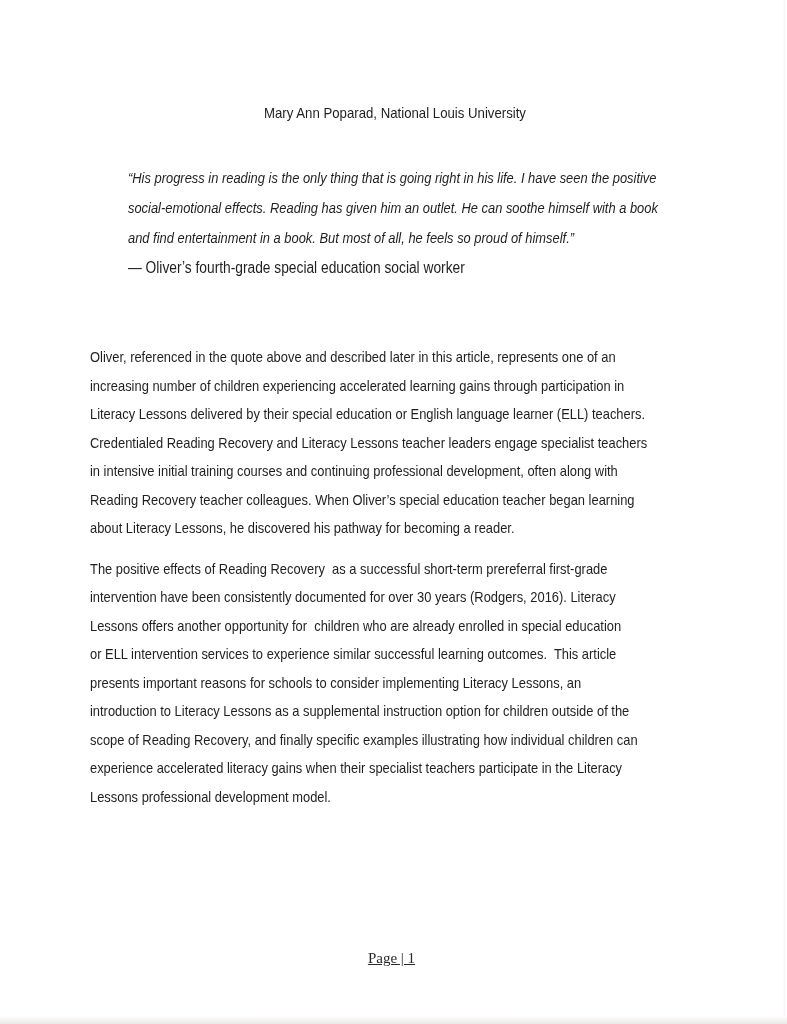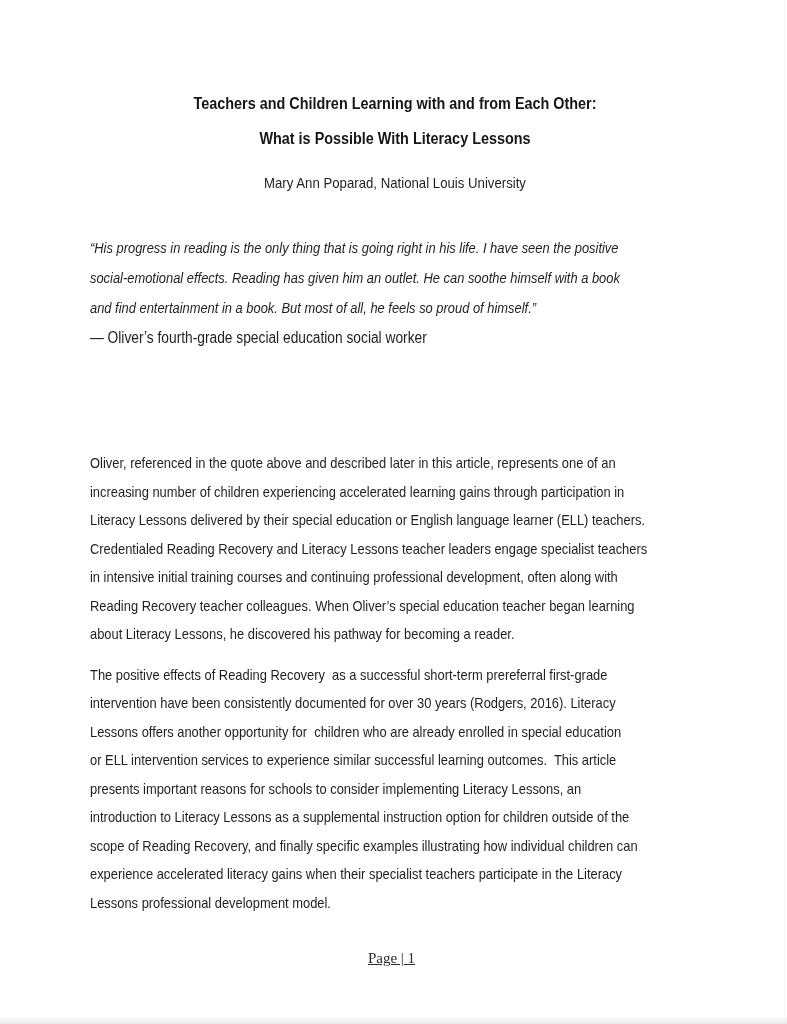--- a/index.html
+++ b/index.html
@@ -38,20 +38,21 @@
     text-align: center;
     font-size: 15px;
     line-height: 20px;
     margin-top: 17px;
     white-space: pre;
     transform: scaleX(0.88);
     transform-origin: 50% 50%;
   }
   .epigraph {
     margin-top: 40px;
+    margin-left: 38px;
   }
   .epigraph .line {
     font-style: italic;
     line-height: 30px;
   }
   .attribution {
     font-style: normal;
     line-height: 30px;
     white-space: pre;
     transform: scaleX(0.86);
@@ -62,21 +63,21 @@
     transform: scaleX(0.86);
     transform-origin: 0 50%;
   }
   .body-para .line {
     font-size: 15px;
     line-height: 28.5px;
   }
   .epigraph .line {
     font-size: 15px;
   }
-  .para-1 { margin-top: 96px; }
+  .para-1 { margin-top: 60px; }
   .para-2 { margin-top: 12px; }
   .footer {
     position: absolute;
     left: 0;
     right: 4px;
     top: 950px;
     text-align: center;
     font-family: "Liberation Serif", serif;
     font-size: 15px;
     color: #2a2a2a;
@@ -98,24 +99,20 @@
     width: 2px;
     background: linear-gradient(90deg, rgba(0,0,0,0), rgba(0,0,0,0.05));
   }
 </style>
 </head>
 <body>
 
 <div class="page">
   <div class="content">
 
-    <div class="title-block">
-      <div class="title-line">Teachers and Children Learning with and from Each Other:</div>
-      <div class="title-line">What is Possible With Literacy Lessons</div>
-    </div>
 
     <div class="byline">Mary Ann Poparad, National Louis University</div>
 
     <div class="epigraph">
       <div>
           <div class="line">“His progress in reading is the only thing that is going right in his life. I have seen the positive</div>
           <div class="line">social-emotional effects. Reading has given him an outlet. He can soothe himself with a book</div>
           <div class="line">and find entertainment in a book. But most of all, he feels so proud of himself.”</div>
         </div>
       <div class="attribution">— Oliver’s fourth-grade special education social worker</div>

